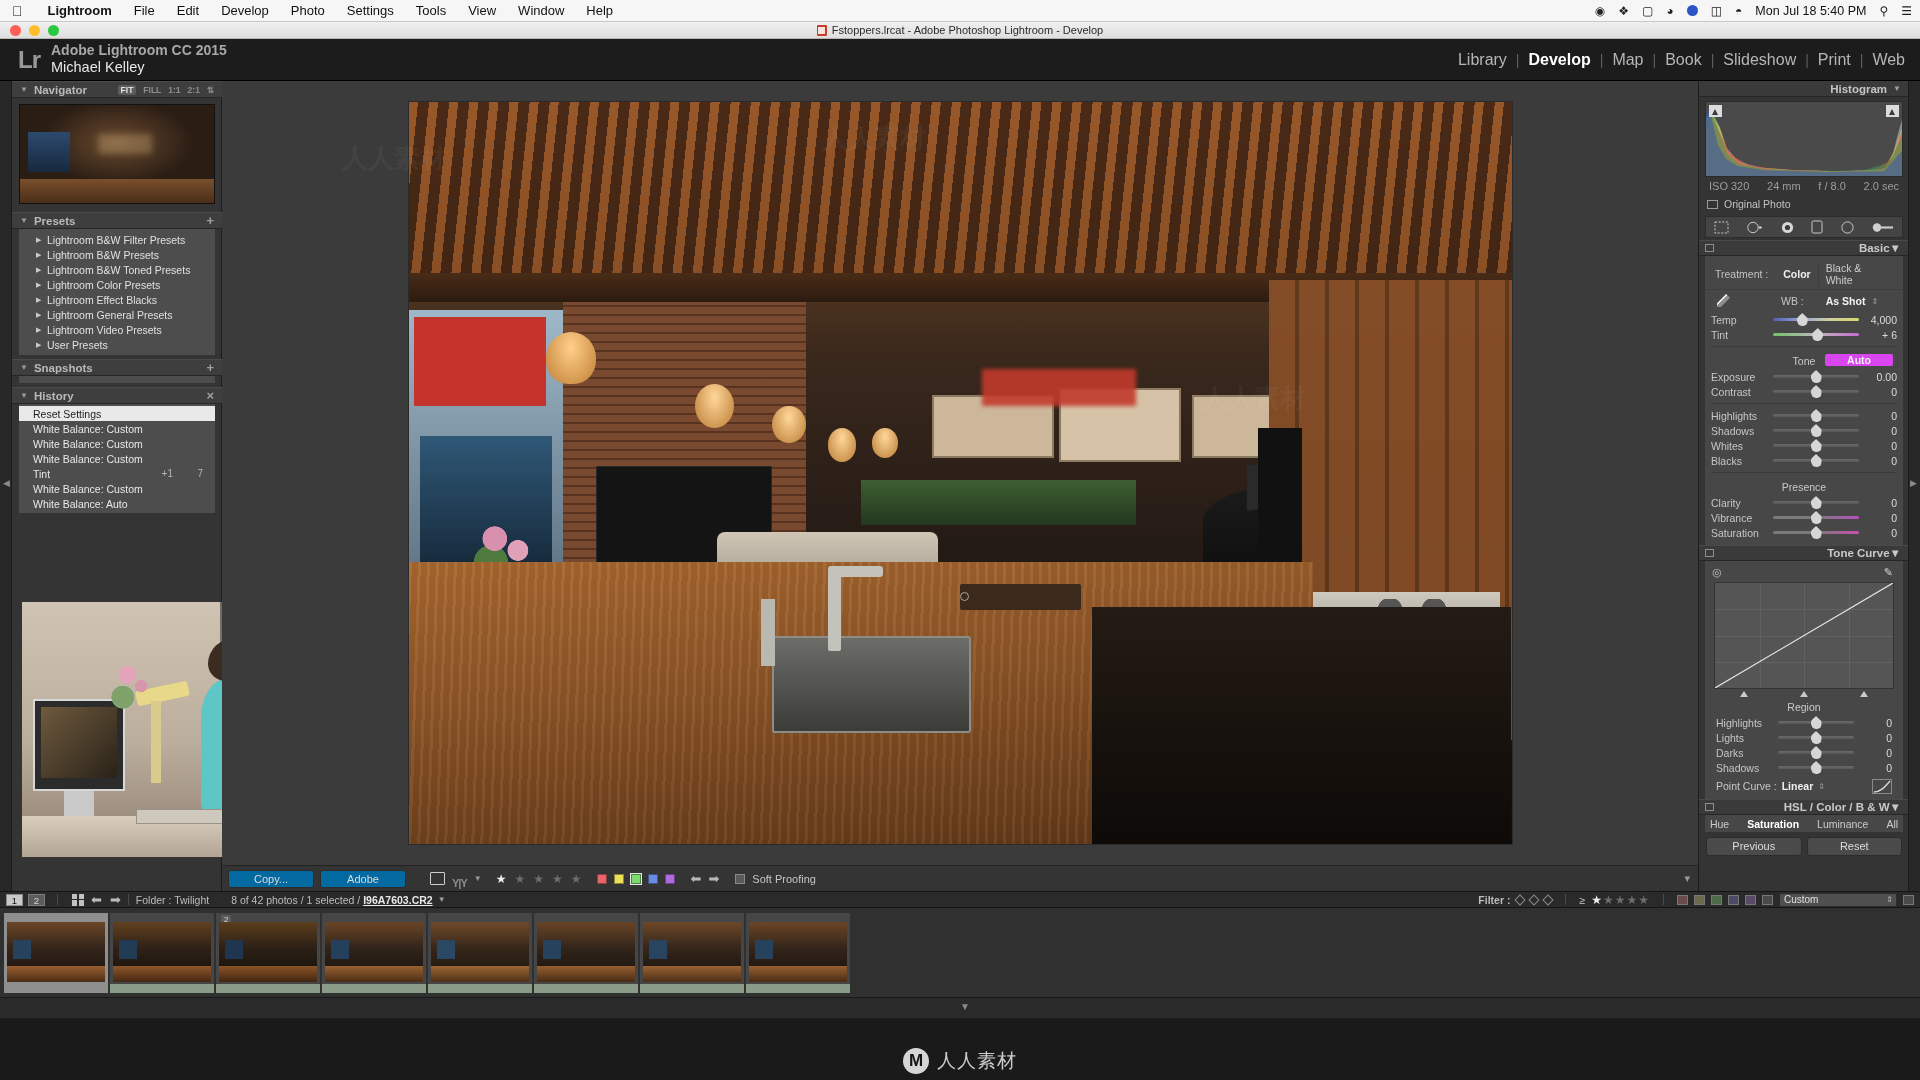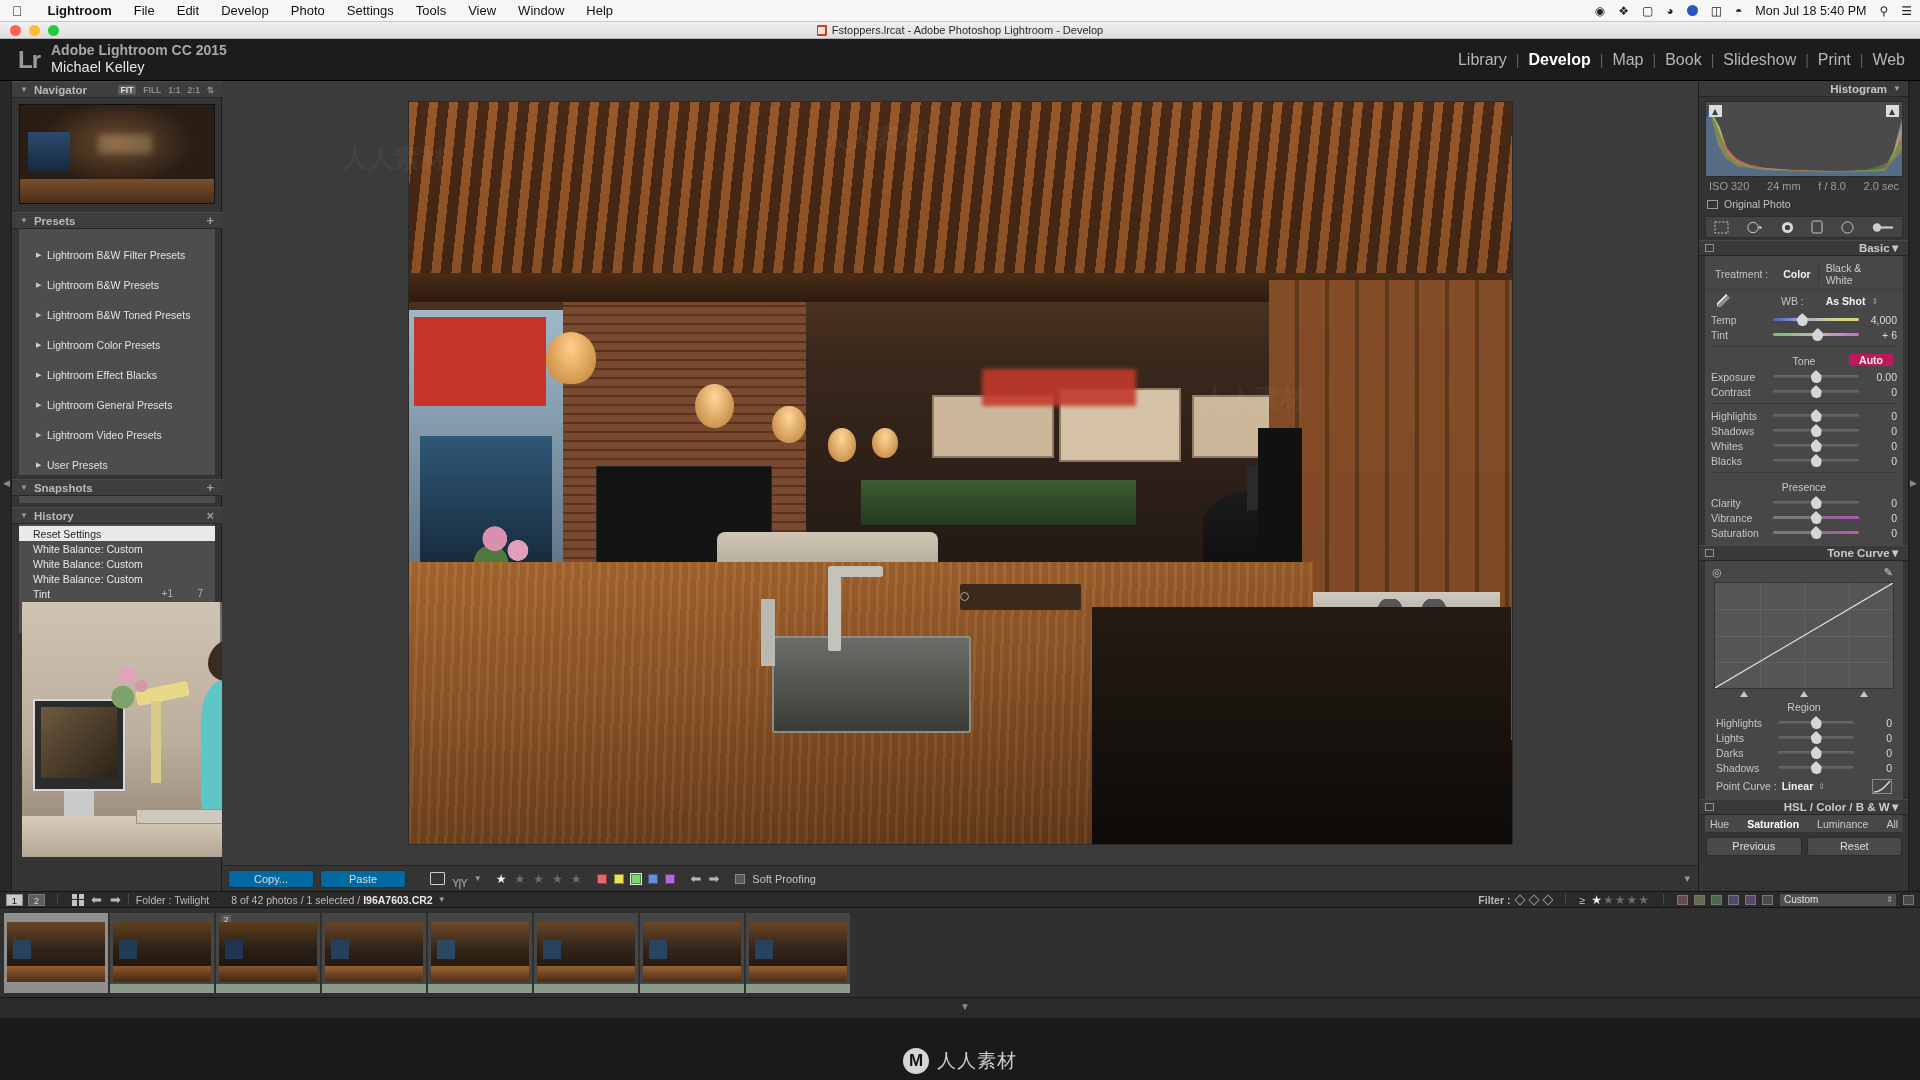--- a/index.html
+++ b/index.html
@@ -99,21 +99,21 @@
   .panelhdr .plus { font-size:13px; color:#9e9e9e; }
 
   .navthumb {
     margin:6px 7px 8px 7px; height:100px; border:1px solid #111;
     background:#2a2a2a; overflow:hidden; position:relative;
   }
 
   .presetlist { background:#4d4d4d; margin:0 7px 4px 7px; padding:3px 0; }
   .presetrow {
     height:15px; display:flex; align-items:center; font-size:10.5px; color:#e0e0e0;
-    padding-left:28px; position:relative;margin-top:15px;
+    padding-left:28px; position:relative;
   }
   .presetrow .tri { position:absolute; left:17px; font-size:7px; color:#c9c9c9; }
 
   .hist-list { background:#4d4d4d; margin:0 7px 0 7px; padding:2px 0; overflow:hidden; }
   .histrow {
     height:15px; display:flex; align-items:center; font-size:10.5px; color:#e8e8e8;
     padding:0 9px 0 14px; position:relative;
   }
   .histrow.sel { background:#e9e9e9; color:#1d1d1d; }
   .histrow .v1 { position:absolute; right:42px; color:#b5b5b5; font-size:10px; }
@@ -254,21 +254,21 @@
     clip-path:polygon(50% 0,100% 40%,100% 100%,0 100%,0 40%);
   }
   .sliderrow .val { width:38px; text-align:right; font-size:10.5px; color:#dcdcdc; }
 
   .grouplabel {
     text-align:center; font-size:10.5px; color:#c9c9c9; padding:4px 0 2px 0;
     position:relative;
   }
   .autobtn {
     position:absolute; right:10px; top:3px; font-size:10.5px; color:#f0f0f0;
-    background:#be185d; border-radius:2px; padding:0 10px; font-weight:bold;
+    background:#d946ef; border-radius:2px; padding:0 22px; font-weight:bold;
   }
   .divline { height:1px; background:#3b3b3b; margin:4px 6px; }
 
   .tonecurvebody { background:#474747; margin:0 6px; padding:5px; }
   .curvebox {
     height:107px; background:#555; border:1px solid #333; position:relative;
     margin:0 4px;
   }
   .curvebox .grid-v, .curvebox .grid-h { position:absolute; background:#626262; }
   .curvebox .grid-v { width:1px; top:0; bottom:0; }
@@ -626,21 +626,21 @@
         <div class="crosshair"></div>
       </div>
 
       <div class="wmtile" style="left:120px;top:60px;">人人素材</div>
       <div class="wmtile" style="left:600px;top:40px;">人人素材</div>
       <div class="wmtile" style="left:980px;top:300px;">人人素材</div>
     </div>
 
     <div class="toolbar">
       <div class="tb-btn">Copy...</div>
-      <div class="tb-btn">Paste</div>
+      <div class="tb-btn">Adobe</div>
       <div class="tb-group" style="margin-left:24px;">
         <span class="sq-icon"></span>
         <span class="yy">Y|Y</span>
         <span style="color:#9a9a9a;font-size:8px;">▼</span>
       </div>
       <div class="tb-group stars" style="margin-left:14px;">
         <span class="on">★</span>
         <span class="off">★</span>
         <span class="off">★</span>
         <span class="off">★</span>
@@ -943,21 +943,21 @@
       <i></i>
       <i></i>
       <i></i>
       <i></i>
     </span>
   <span style="color:#bbb;font-size:13px;margin-right:8px;">⬅</span>
   <span style="color:#bbb;font-size:13px;">➡</span>
   <span class="vsep"></span>
   <span>Folder : Twilight</span>
   <span style="margin-left:22px;">8 of 42 photos / 1 selected /</span>
-  <span style="font-weight:bold;color:#e8e8e8;margin-left:3px;">I96A7603.CR2</span>
+  <span style="font-weight:bold;color:#e8e8e8;margin-left:3px;text-decoration:underline;">I96A7603.CR2</span>
   <span style="color:#9e9e9e;font-size:8px;margin-left:5px;">▼</span>
 
   <span class="fs-right">
     <span style="font-weight:bold;">Filter :</span>
     <span class="diamond"></span>
     <span class="diamond"></span>
     <span class="diamond"></span>
     <span class="vsep"></span>
     <span style="color:#cfcfcf;">≥</span>
     <span class="stars">

